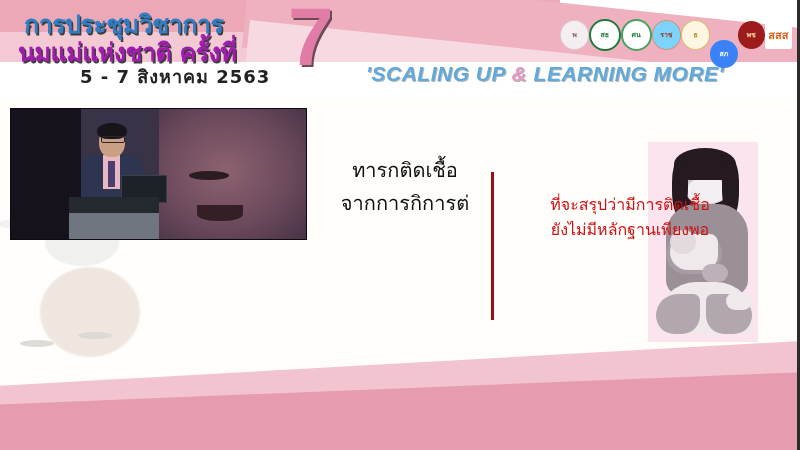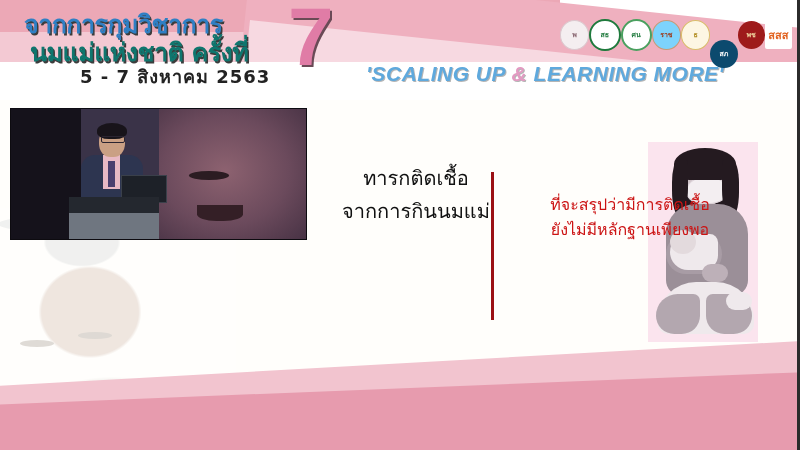--- a/index.html
+++ b/index.html
@@ -44,22 +44,22 @@
 
   .thai-title{
     position:absolute;left:24px;top:4px;
     font-family:"DejaVu Sans","Liberation Sans",sans-serif;
     font-size:25px;font-weight:bold;color:#2f7fc4;
     letter-spacing:-0.5px;
     text-shadow:1.5px 1.5px 0 #3c3c3c;
     white-space:nowrap;
   }
   .thai-title2{
-    position:absolute;left:30px;top:32px;
-    font-size:25px;font-weight:bold;color:#0f766e;
+    position:absolute;left:18px;top:32px;
+    font-size:25px;font-weight:bold;color:#a21caf;
     letter-spacing:-0.5px;
     text-shadow:1.5px 1.5px 0 #3c3c3c;
     white-space:nowrap;
   }
   .thai-date{
     position:absolute;left:80px;top:62px;
     font-size:18px;font-weight:bold;color:#222222;
     letter-spacing:1px;white-space:nowrap;
   }
   .big-seven{
@@ -88,21 +88,21 @@
     width:28px;height:28px;border-radius:50%;
     display:flex;align-items:center;justify-content:center;
     font-size:7px;font-weight:bold;line-height:1;
     overflow:hidden;text-align:center;
   }
   .logo.l1{background:#f4eef0;color:#8c6a74;border:1px solid #dcc8ce;}
   .logo.l2{background:#ffffff;color:#1f7a3d;border:2px solid #1f7a3d;}
   .logo.l3{background:#ffffff;color:#1f7a3d;border:2px solid #4aa05f;}
   .logo.l4{background:#7dd3fc;color:#9c3b1c;border:1px solid #c99a74;}
   .logo.l5{background:#fdf6e3;color:#b08b1e;border:1px solid #d9bd6a;}
-  .logo.l6{background:#0c4a6e;color:#ffffff;margin-top:38px;}
+  .logo.l6{background:#3b82f6;color:#ffffff;margin-top:38px;}
   .logo.l7{background:#9e1b1b;color:#f0d8a0;}
   .logo.l8{
     background:#ffffff;color:#e2621f;border:none;border-radius:2px;
     font-size:11px;font-weight:bold;
   }
 
   
   #canvas{
     position:absolute;left:0;top:100px;width:800px;height:350px;
     background:#fffefb;overflow:hidden;
@@ -177,22 +177,22 @@
     position:absolute;left:58px;top:88px;width:90px;height:16px;
     background:#24282f;
   }
   .v-laptop{
     position:absolute;left:110px;top:66px;width:44px;height:26px;
     background:#1d2128;border:1px solid #3a404a;
   }
 
   
   .q-block{
-    position:absolute;left:325px;top:62px;width:160px;
-    text-align:center;color:#111111;margin-left:11px;
+    position:absolute;left:325px;top:54px;width:160px;
+    text-align:center;color:#111111;
   }
   .q-line{
     font-size:20px;line-height:33px;font-weight:normal;white-space:nowrap;
   }
   .q-line.covid{font-weight:bold;font-size:19px;letter-spacing:.3px;}
 
   
   .divider{
     position:absolute;left:491px;top:72px;width:3px;height:148px;
     background:#9b1014;
@@ -299,21 +299,21 @@
 
 <div id="slide">
 
   <div id="header">
     <div class="hdr-band-a"></div>
     <div class="hdr-band-b"></div>
     <div class="hdr-swoosh"></div>
     <div class="hdr-swoosh2"></div>
     <div class="hdr-white"></div>
 
-    <div class="thai-title">จากการกุมวิชาการ</div>
+    <div class="thai-title">การประชุมวิชาการ</div>
     <div class="thai-title2">นมแม่แห่งชาติ ครั้งที่</div>
     <div class="big-seven">7</div>
     <div class="thai-date">5 - 7 สิงหาคม 2563</div>
 
     <div class="tagline"><span>'SCALING UP </span><span class="amp">&amp;</span><span> LEARNING MORE'</span></div>
 
     <div id="logos">
       <div class="logo l1">พ</div>
       <div class="logo l2">สธ</div>
       <div class="logo l3">ศน</div>
@@ -347,21 +347,21 @@
       <div class="v-person-head"></div>
       <div class="v-person-hair"></div>
       <div class="v-person-glass"></div>
       <div class="v-laptop"></div>
       <div class="v-podium"></div>
       <div class="v-podium-dark"></div>
     </div>
 
     <div class="q-block">
       <div class="q-line">ทารกติดเชื้อ</div>
-      <div class="q-line">จากการกินนมแม่</div>
+      <div class="q-line">จากการกิการต่</div>
     </div>
 
     <div class="divider"></div>
 
     <div class="illus">
       <div class="il-hair-back"></div>
       <div class="il-face"></div>
       <div class="il-eye" style="left:42px;top:32px;"></div>
       <div class="il-eye" style="left:62px;top:32px;"></div>
       <div class="il-mask"></div>

